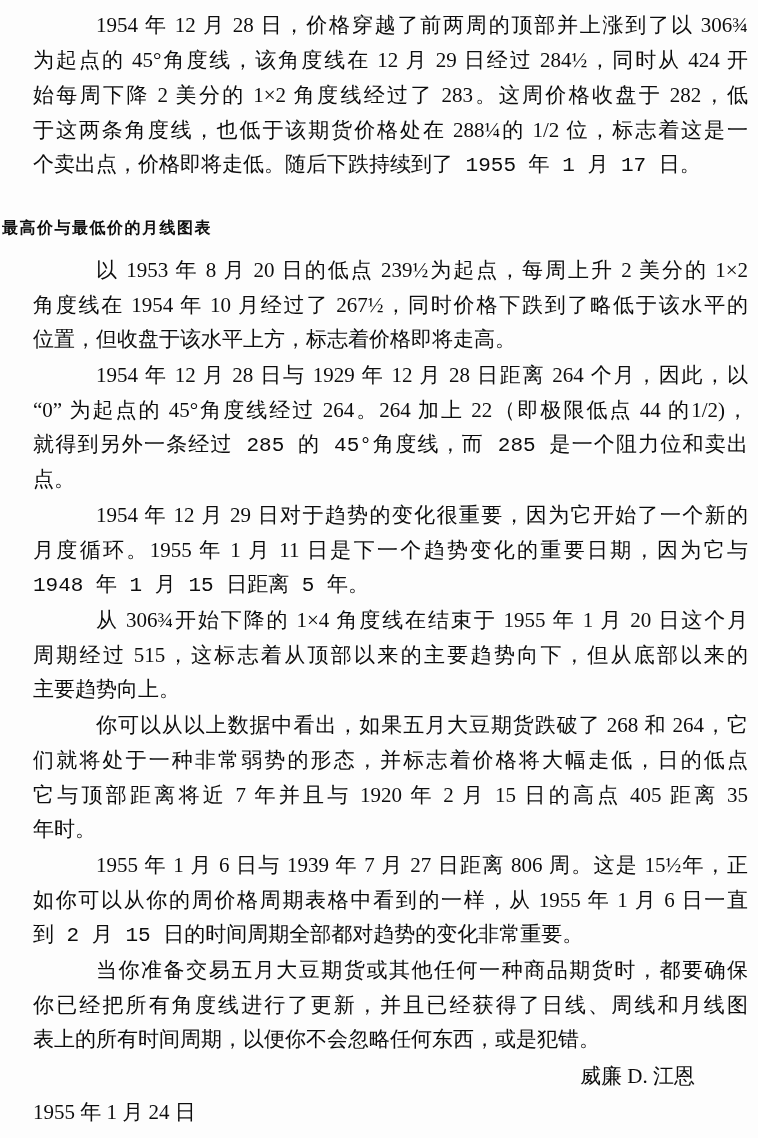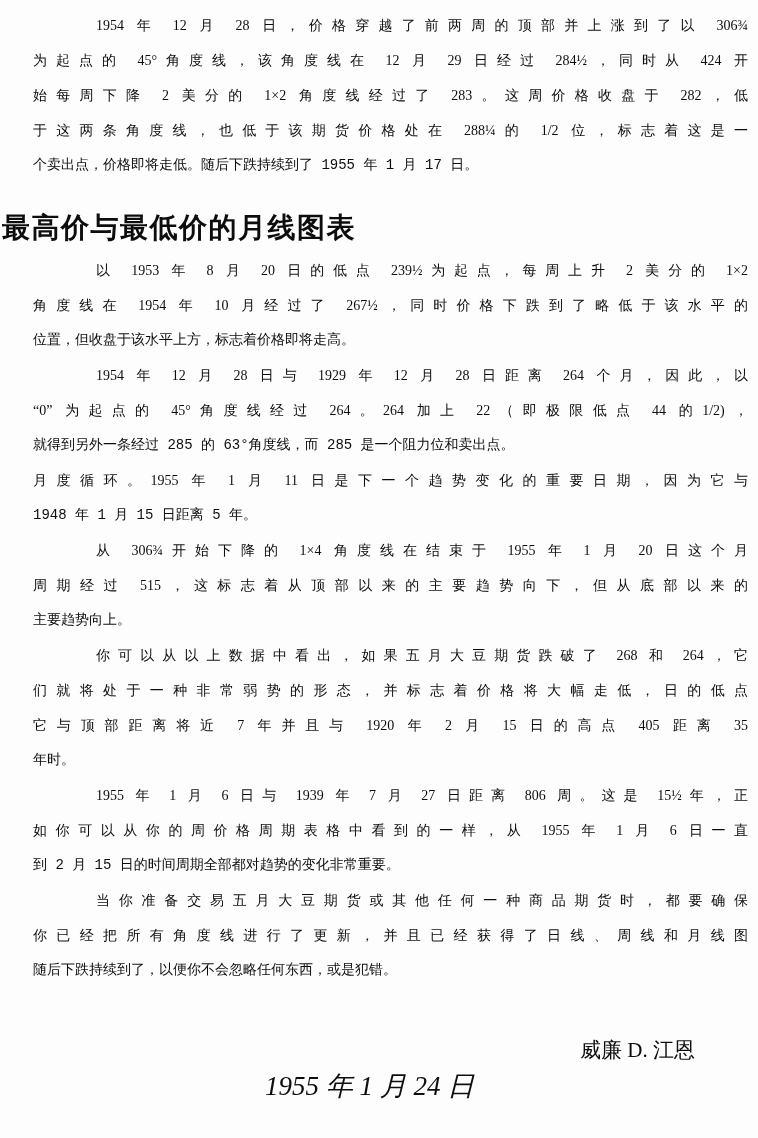--- a/index.html
+++ b/index.html
@@ -12,54 +12,52 @@
     box-sizing: border-box;
     width: 758px;
     height: 1138px;
     padding: 8px 10px 0 33px;
     background: #fdfdfd;
     color: #0d0d0d;
     font-family: "Liberation Serif", "DejaVu Serif", serif;
     overflow: hidden;
   }
   .doc-body .line {
-    font-size: 14px;
+    font-size: 21px;
     line-height: 35px;
     text-align: justify;
     text-align-last: justify;
     word-break: break-all;
   }
   .doc-body .line.last {
     text-align-last: left;
     font-family: Liberation Mono, monospace;
   }
   .doc-body .line.first {
     text-indent: 63px;
   }
   .heading {
     font-family: "Liberation Sans", "DejaVu Sans", sans-serif;
     font-weight: 700;
-    font-size: 28px;
+    font-size: 16px;
     line-height: 38px;
     letter-spacing: 1.5px;
     margin: 26px 0 6px -31px;
   }
   .signature {
-    margin-top: 44px;
     font-size: 21px;
     line-height: 36px;
     text-align: right;
     padding-right: 53px;
   }
   .date {
-    font-size: 27px;
+    font-size: 21px;
     line-height: 36px;
-    text-align: center;
+    text-align: left;
     padding-right: 42px;
-    font-style: italic;
   }
 </style>
 </head>
 <body>
 
 <div class="page">
   <div class="doc-body">
       <div class="paragraph">
         <div class="line first">1954 年 12 月 28 日，价格穿越了前两周的顶部并上涨到了以 306¾</div>
         <div class="line">为起点的 45°角度线，该角度线在 12 月 29 日经过 284½，同时从 424 开</div>
@@ -69,23 +67,24 @@
       </div>
       <h2 class="heading">最高价与最低价的月线图表</h2>
       <div class="paragraph">
         <div class="line first">以 1953 年 8 月 20 日的低点 239½为起点，每周上升 2 美分的 1×2</div>
         <div class="line">角度线在 1954 年 10 月经过了 267½，同时价格下跌到了略低于该水平的</div>
         <div class="line last">位置，但收盘于该水平上方，标志着价格即将走高。</div>
       </div>
       <div class="paragraph">
         <div class="line first">1954 年 12 月 28 日与 1929 年 12 月 28 日距离 264 个月，因此，以</div>
         <div class="line">“0” 为起点的 45°角度线经过 264。264 加上 22（即极限低点 44 的1/2)，</div>
-        <div class="line last">就得到另外一条经过 285 的 63°角度线，而 285 是一个阻力位和卖出点。</div>
+        <div class="line last">就得到另外一条经过 285 的 45°角度线，而 285 是一个阻力位和卖出点。</div>
       </div>
       <div class="paragraph">
+        <div class="line first">1954 年 12 月 29 日对于趋势的变化很重要，因为它开始了一个新的</div>
         <div class="line">月度循环。1955 年 1 月 11 日是下一个趋势变化的重要日期，因为它与</div>
         <div class="line last">1948 年 1 月 15 日距离 5 年。</div>
       </div>
       <div class="paragraph">
         <div class="line first">从 306¾开始下降的 1×4 角度线在结束于 1955 年 1 月 20 日这个月</div>
         <div class="line">周期经过 515，这标志着从顶部以来的主要趋势向下，但从底部以来的</div>
         <div class="line last">主要趋势向上。</div>
       </div>
       <div class="paragraph">
         <div class="line first">你可以从以上数据中看出，如果五月大豆期货跌破了 268 和 264，它</div>
@@ -94,18 +93,18 @@
         <div class="line last">年时。</div>
       </div>
       <div class="paragraph">
         <div class="line first">1955 年 1 月 6 日与 1939 年 7 月 27 日距离 806 周。这是 15½年，正</div>
         <div class="line">如你可以从你的周价格周期表格中看到的一样，从 1955 年 1 月 6 日一直</div>
         <div class="line last">到 2 月 15 日的时间周期全部都对趋势的变化非常重要。</div>
       </div>
       <div class="paragraph">
         <div class="line first">当你准备交易五月大豆期货或其他任何一种商品期货时，都要确保</div>
         <div class="line">你已经把所有角度线进行了更新，并且已经获得了日线、周线和月线图</div>
-        <div class="line last">随后下跌持续到了，以便你不会忽略任何东西，或是犯错。</div>
+        <div class="line last">表上的所有时间周期，以便你不会忽略任何东西，或是犯错。</div>
       </div>
     </div>
   <div class="signature">威廉 D. 江恩</div>
   <div class="date">1955 年 1 月 24 日</div>
 </div>
 
 </body></html>

